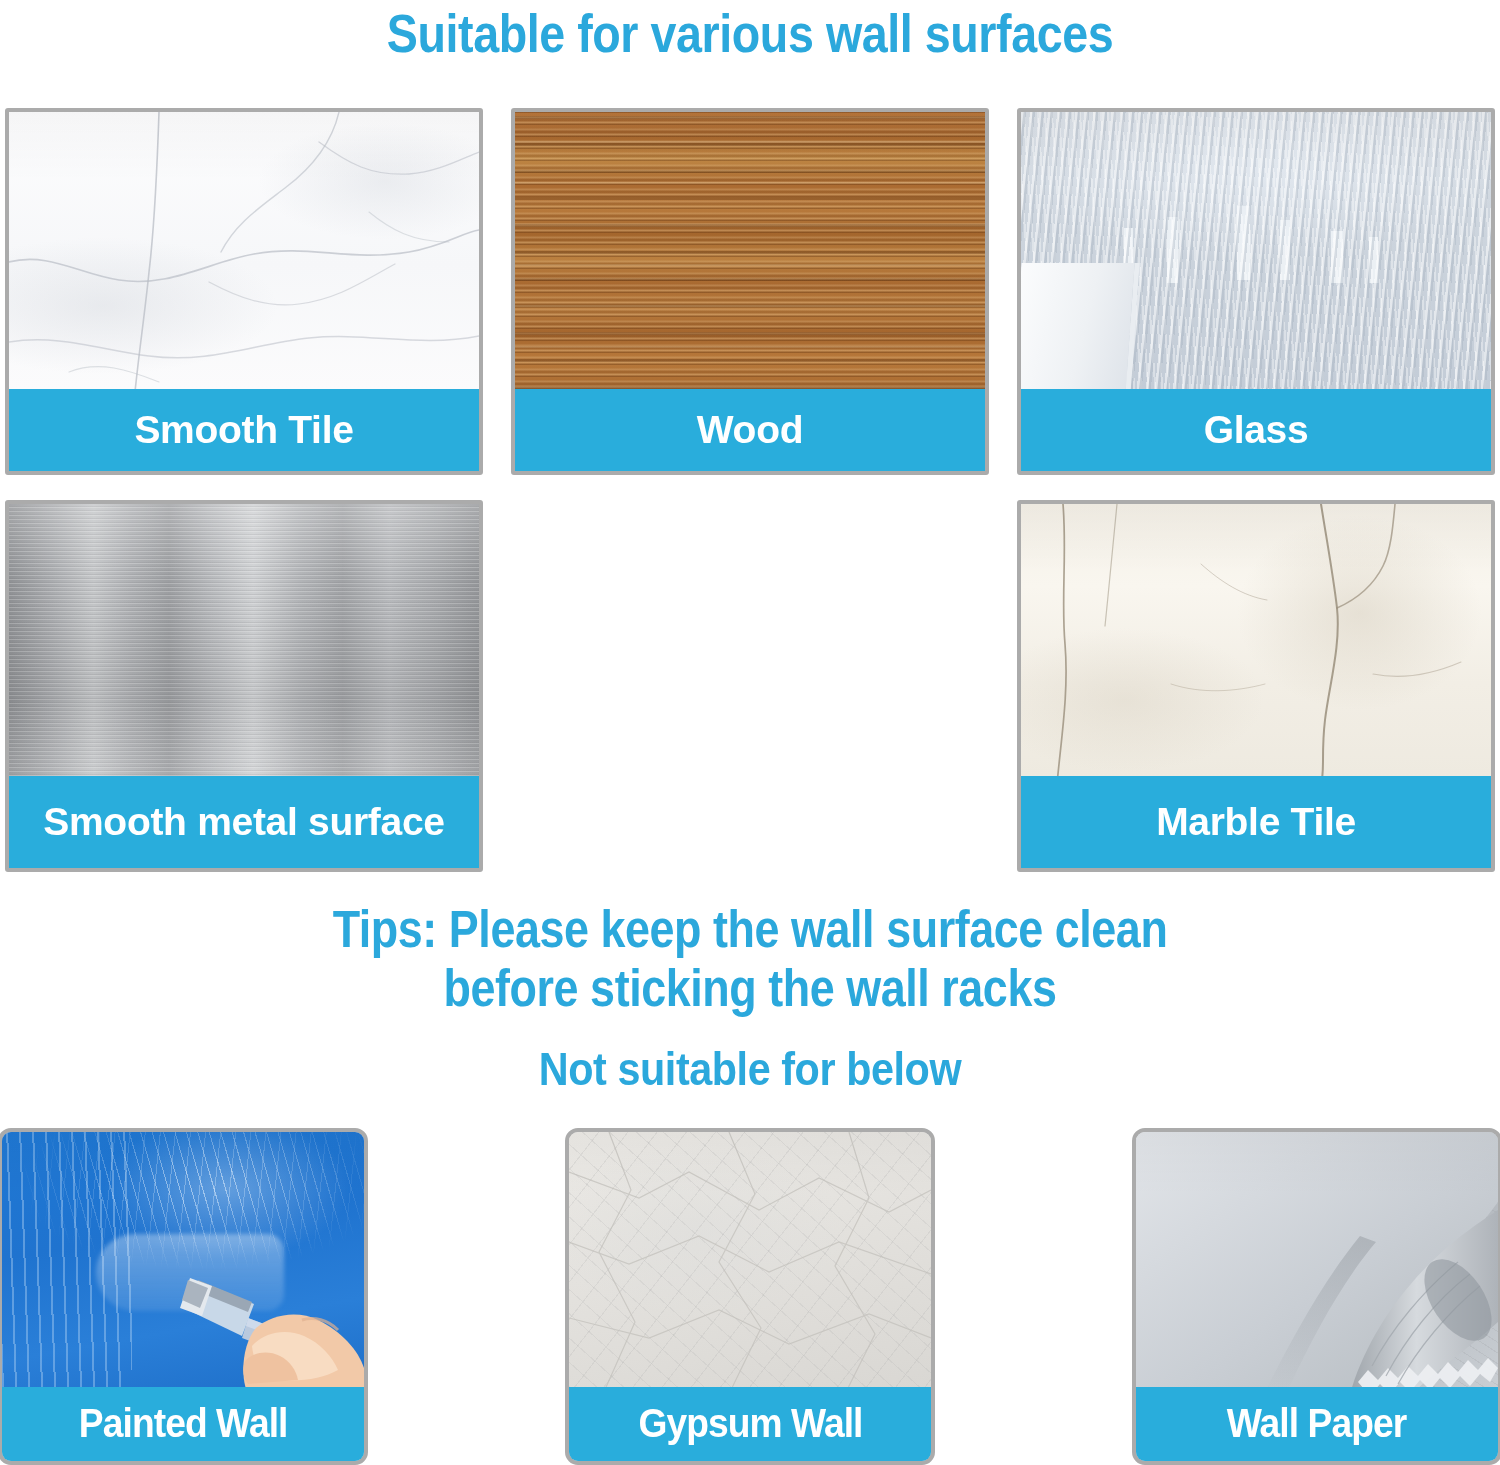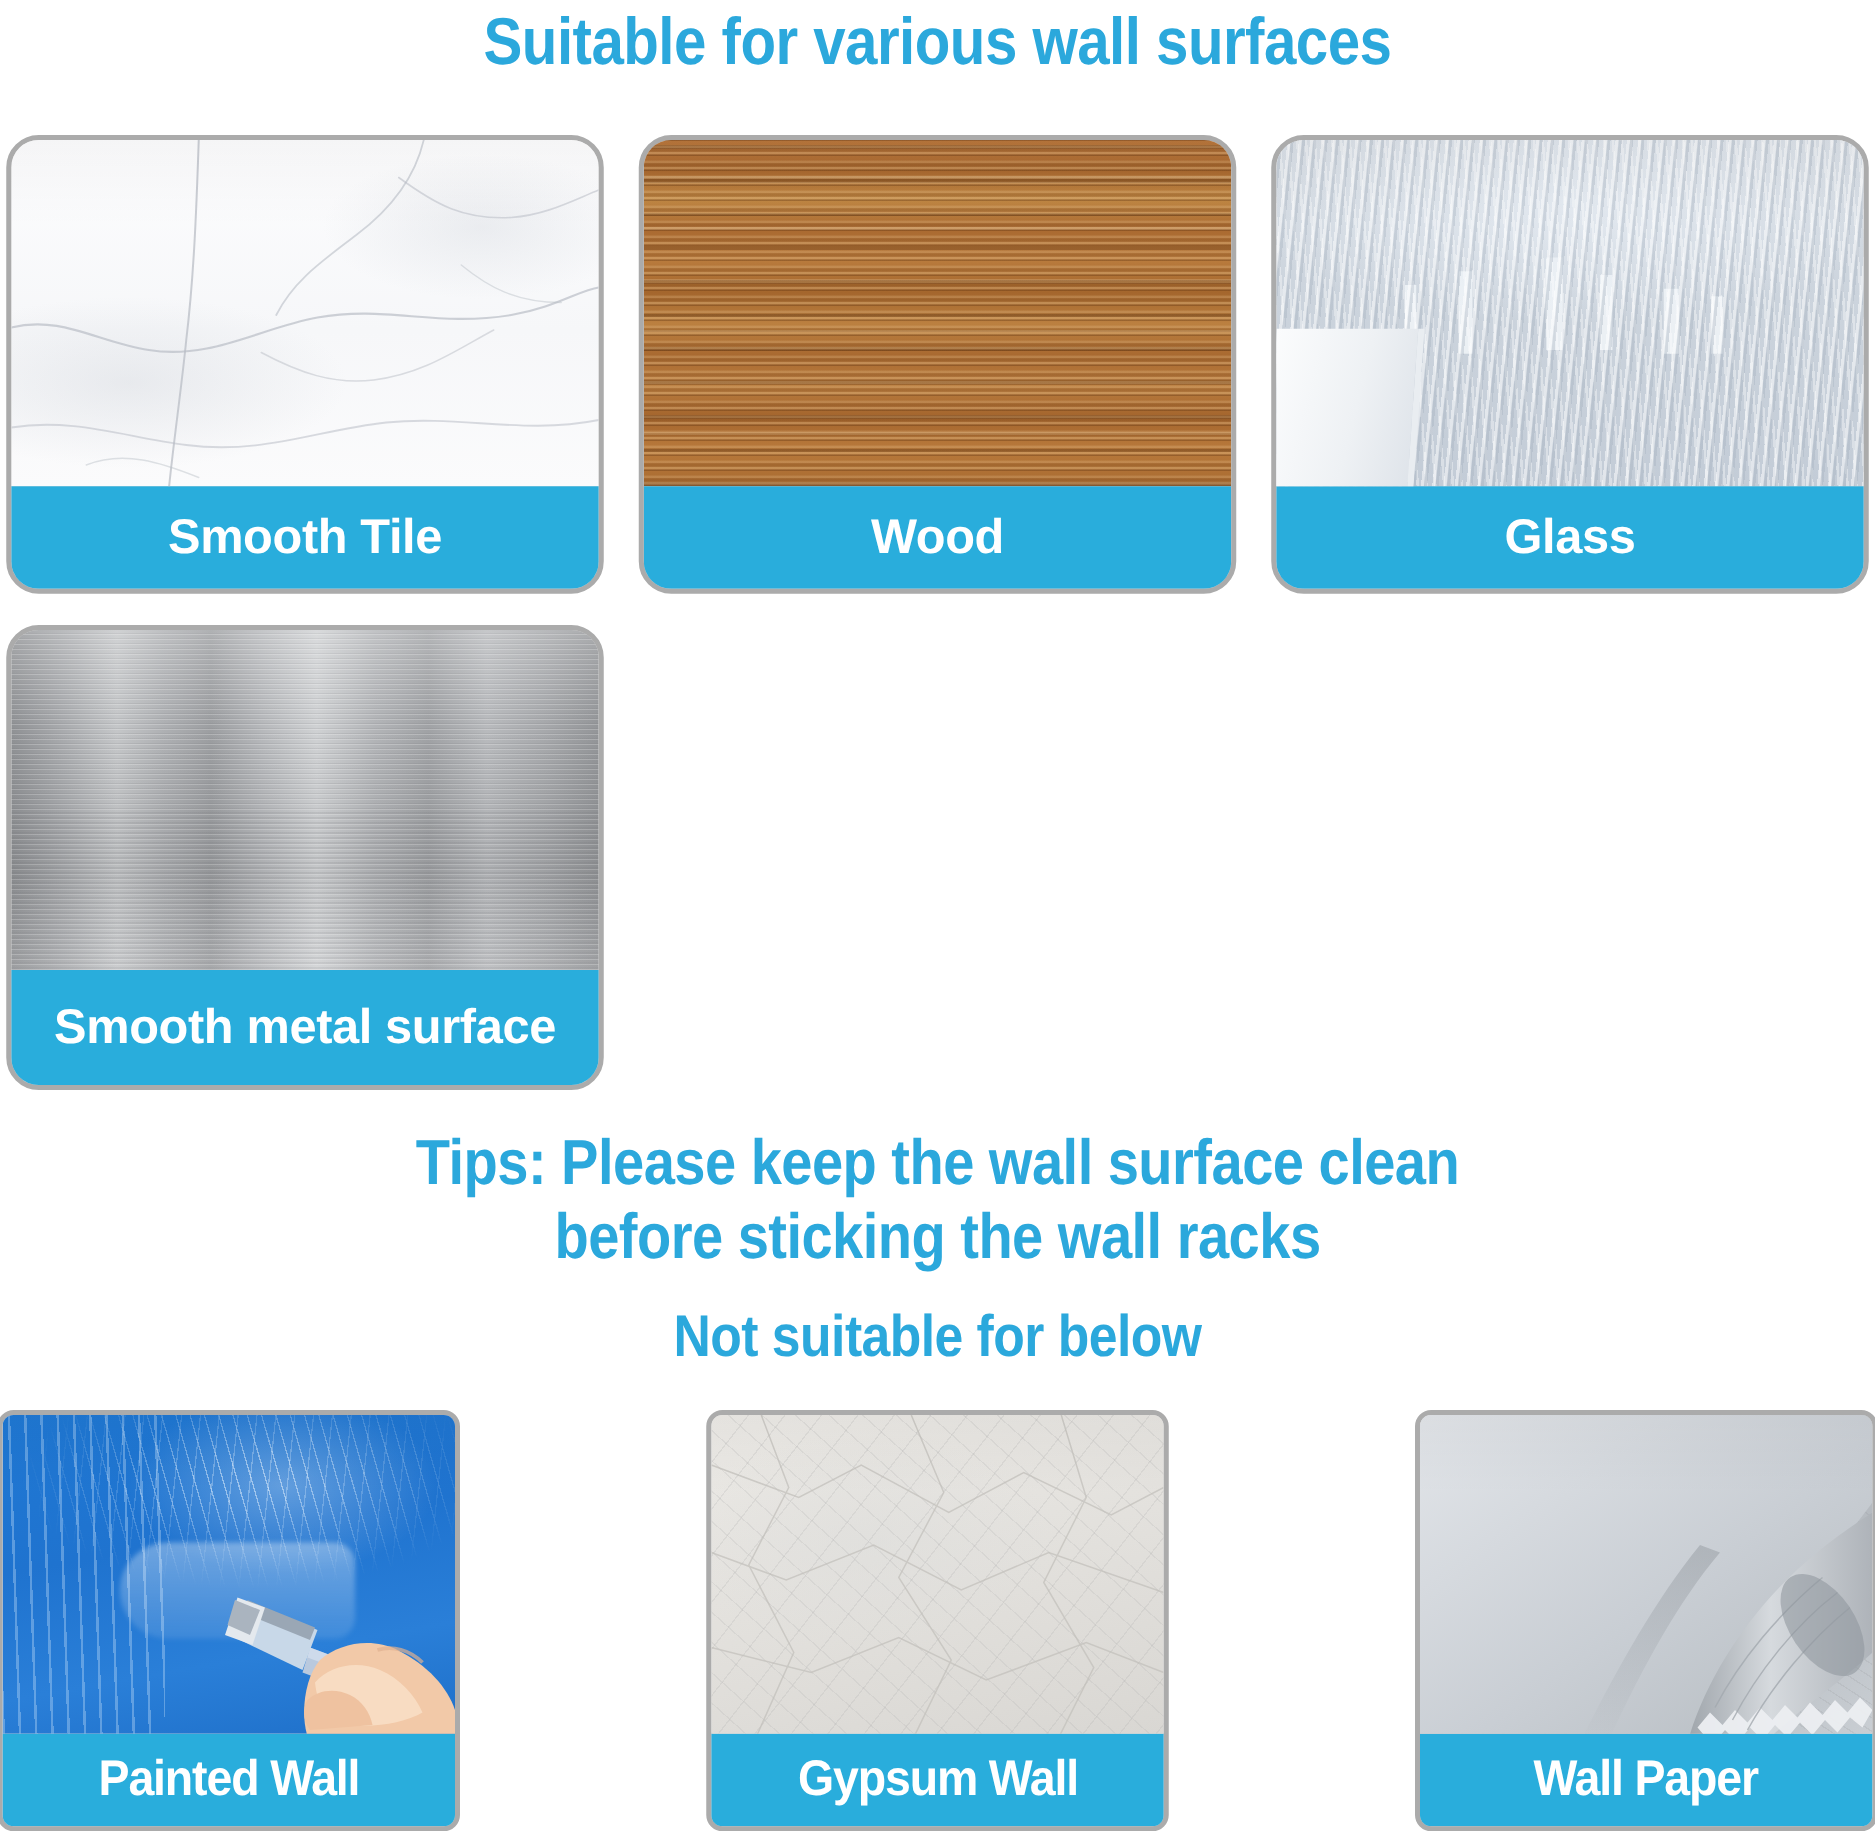--- a/index.html
+++ b/index.html
@@ -50,21 +50,21 @@
     display: flex;
     justify-content: space-between;
   }
 
   #row-1 { top: 108px;  left: 5px; width: 1490px; height: 367px; }
   #row-2 { top: 500px;  left: 5px; width: 1490px; height: 372px; gap: 11px; }
 
   .card {
     position: relative;
     border: 4px solid #ABABAB;
-    border-radius: 26px;
+    border-radius: 3px;
     overflow: hidden;
     background: #ddd;
     display: flex;
     flex-direction: column;
   }
 
   #row-1 .card, #row-2 .card { width: 478px; }
 
   .card-photo {
     position: relative;
@@ -367,20 +367,39 @@
   <div class="row" id="row-2">
 
     <div class="card">
       <div class="card-photo">
         <div class="tex tex-metal"></div>
         <div class="metal-sheen"></div>
       </div>
       <div class="card-label two-line">Smooth metal surface</div>
     </div>
 
+    <div class="card">
+      <div class="card-photo">
+        <div class="tex tex-marble-tile"></div>
+        <div class="marble-blush"></div>
+        <svg class="tex" viewBox="0 0 470 280" preserveAspectRatio="none">
+          <g stroke="#9a8f7c" fill="none" stroke-linecap="round">
+            <path d="M42 0 C46 50 40 96 44 140 C48 188 40 236 36 280" stroke-width="1.7" opacity=".8"></path>
+            <path d="M96 0 C92 44 88 82 84 122" stroke-width="1.2" opacity=".5"></path>
+            <path d="M300 0 C306 38 312 70 316 104 C320 142 308 182 304 216 C300 250 304 266 300 280" stroke-width="2" opacity=".85"></path>
+            <path d="M316 104 C334 96 352 82 362 62 C370 46 372 22 374 0" stroke-width="1.6" opacity=".7"></path>
+            <path d="M180 60 C200 78 222 92 246 96" stroke-width="1" opacity=".4"></path>
+            <path d="M150 180 C180 190 214 188 244 180" stroke-width="1" opacity=".35"></path>
+            <path d="M352 170 C382 176 412 170 440 158" stroke-width="1.1" opacity=".4"></path>
+          </g>
+        </svg>
+        <div class="photo-vignette"></div>
+      </div>
+      <div class="card-label">Marble Tile</div>
+    </div>
 
   </div>
 
   <div id="tips">
     <div class="heading">Tips: Please keep the wall surface clean</div>
     <div class="heading">before sticking the wall racks</div>
   </div>
 
   <div id="not-suitable">
     <div class="heading">Not suitable for below</div>

